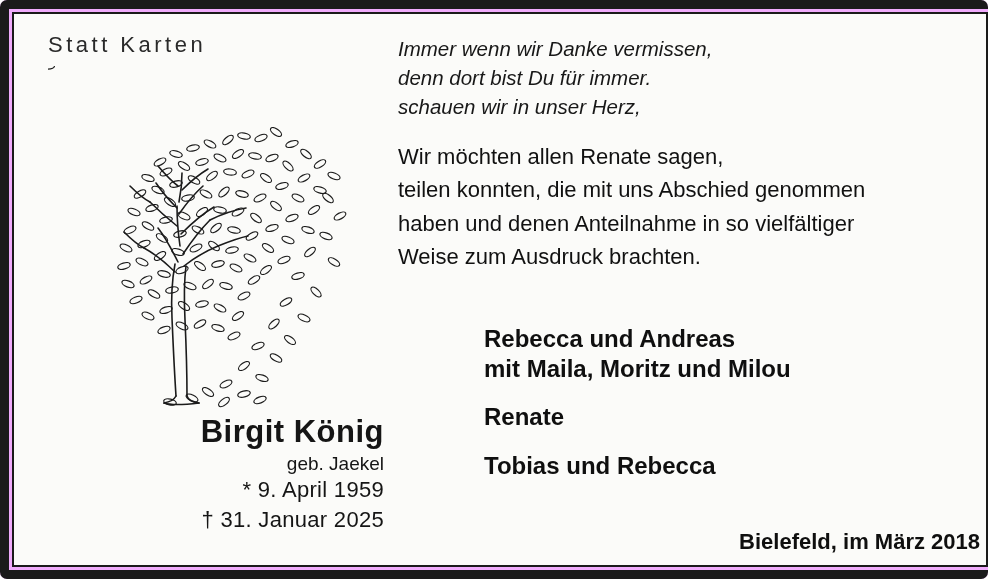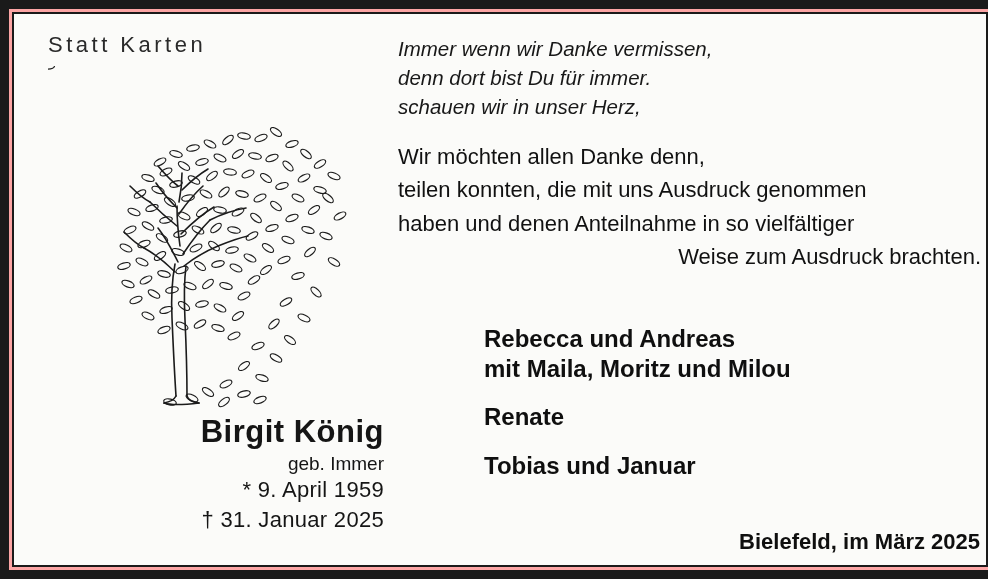--- a/index.html
+++ b/index.html
@@ -7,23 +7,24 @@
     padding: 0;
     background: #ffffff;
   }
   body {
     font-family: "Liberation Sans", sans-serif;
   }
   .page {
     position: relative;
     width: 988px;
     height: 579px;
-    background: #fca5a5;
+    background: #f0abfc;
     box-sizing: border-box;
     overflow: hidden;
+    border-radius: 7px;
   }
   
   .frame-outer {
     position: absolute;
     left: 0; top: 0;
     width: 1000px;
     height: 579px;
     border: 9px solid #1a1a1a;
     box-sizing: border-box;
   }
@@ -119,21 +120,21 @@
     left: 2px;
     top: 126px;
     width: 583px;
     font-size: 22px;
     line-height: 1.52;
     color: #111111;
     text-align: justify;
     text-justify: inter-word;
   }
   .thanks .last-line {
-    text-align: right;
+    text-align: left;
   }
   .family {
     position: absolute;
     left: 88px;
     top: 310px;
     width: 500px;
     color: #0f0f0f;
     font-weight: bold;
   }
   .fam-group {
@@ -332,51 +333,51 @@
             <ellipse cx="144" cy="332" rx="6.4" ry="3" transform="rotate(26 144 332)"></ellipse>
             <ellipse cx="176" cy="336" rx="6.4" ry="3" transform="rotate(-38 176 336)"></ellipse>
             <ellipse cx="122" cy="336" rx="6.4" ry="3" transform="rotate(12 122 336)"></ellipse>
             <ellipse cx="212" cy="334" rx="6.4" ry="3" transform="rotate(-20 212 334)"></ellipse>
           </g>
         </svg>
       </div>
 
       <div class="name-block">
         <div class="deceased-name">Birgit König</div>
-        <div class="deceased-maiden">geb. Immer</div>
+        <div class="deceased-maiden">geb. Jaekel</div>
         <div class="date-line">* 9. April 1959</div>
         <div class="date-line">† 31. Januar 2025</div>
       </div>
     </div>
 
     <div class="right-col">
 
       <div class="poem">
         <div>Immer wenn wir Danke vermissen,</div>
         <div>denn dort bist Du für immer.</div>
         <div>schauen wir in unser Herz,</div>
       </div>
 
       <div class="thanks">
-        <div>Wir möchten allen Danke denn,</div>
-        <div>teilen konnten, die mit uns Ausdruck genommen</div>
+        <div>Wir möchten allen Renate sagen,</div>
+        <div>teilen konnten, die mit uns Abschied genommen</div>
         <div>haben und denen Anteilnahme in so vielfältiger</div>
         <div class="last-line">Weise zum Ausdruck brachten.</div>
       </div>
 
       <div class="family">
         <div class="fam-group">
           <div class="fam-line">Rebecca und Andreas</div>
           <div class="fam-line">mit Maila, Moritz und Milou</div>
         </div>
         <div class="fam-group">
           <div class="fam-line">Renate</div>
         </div>
         <div class="fam-group">
-          <div class="fam-line">Tobias und Januar</div>
+          <div class="fam-line">Tobias und Rebecca</div>
         </div>
       </div>
 
-      <div class="place-date">Bielefeld, im März 2025</div>
+      <div class="place-date">Bielefeld, im März 2018</div>
     </div>
 
   </div>
 </div>
 
 </body></html>

